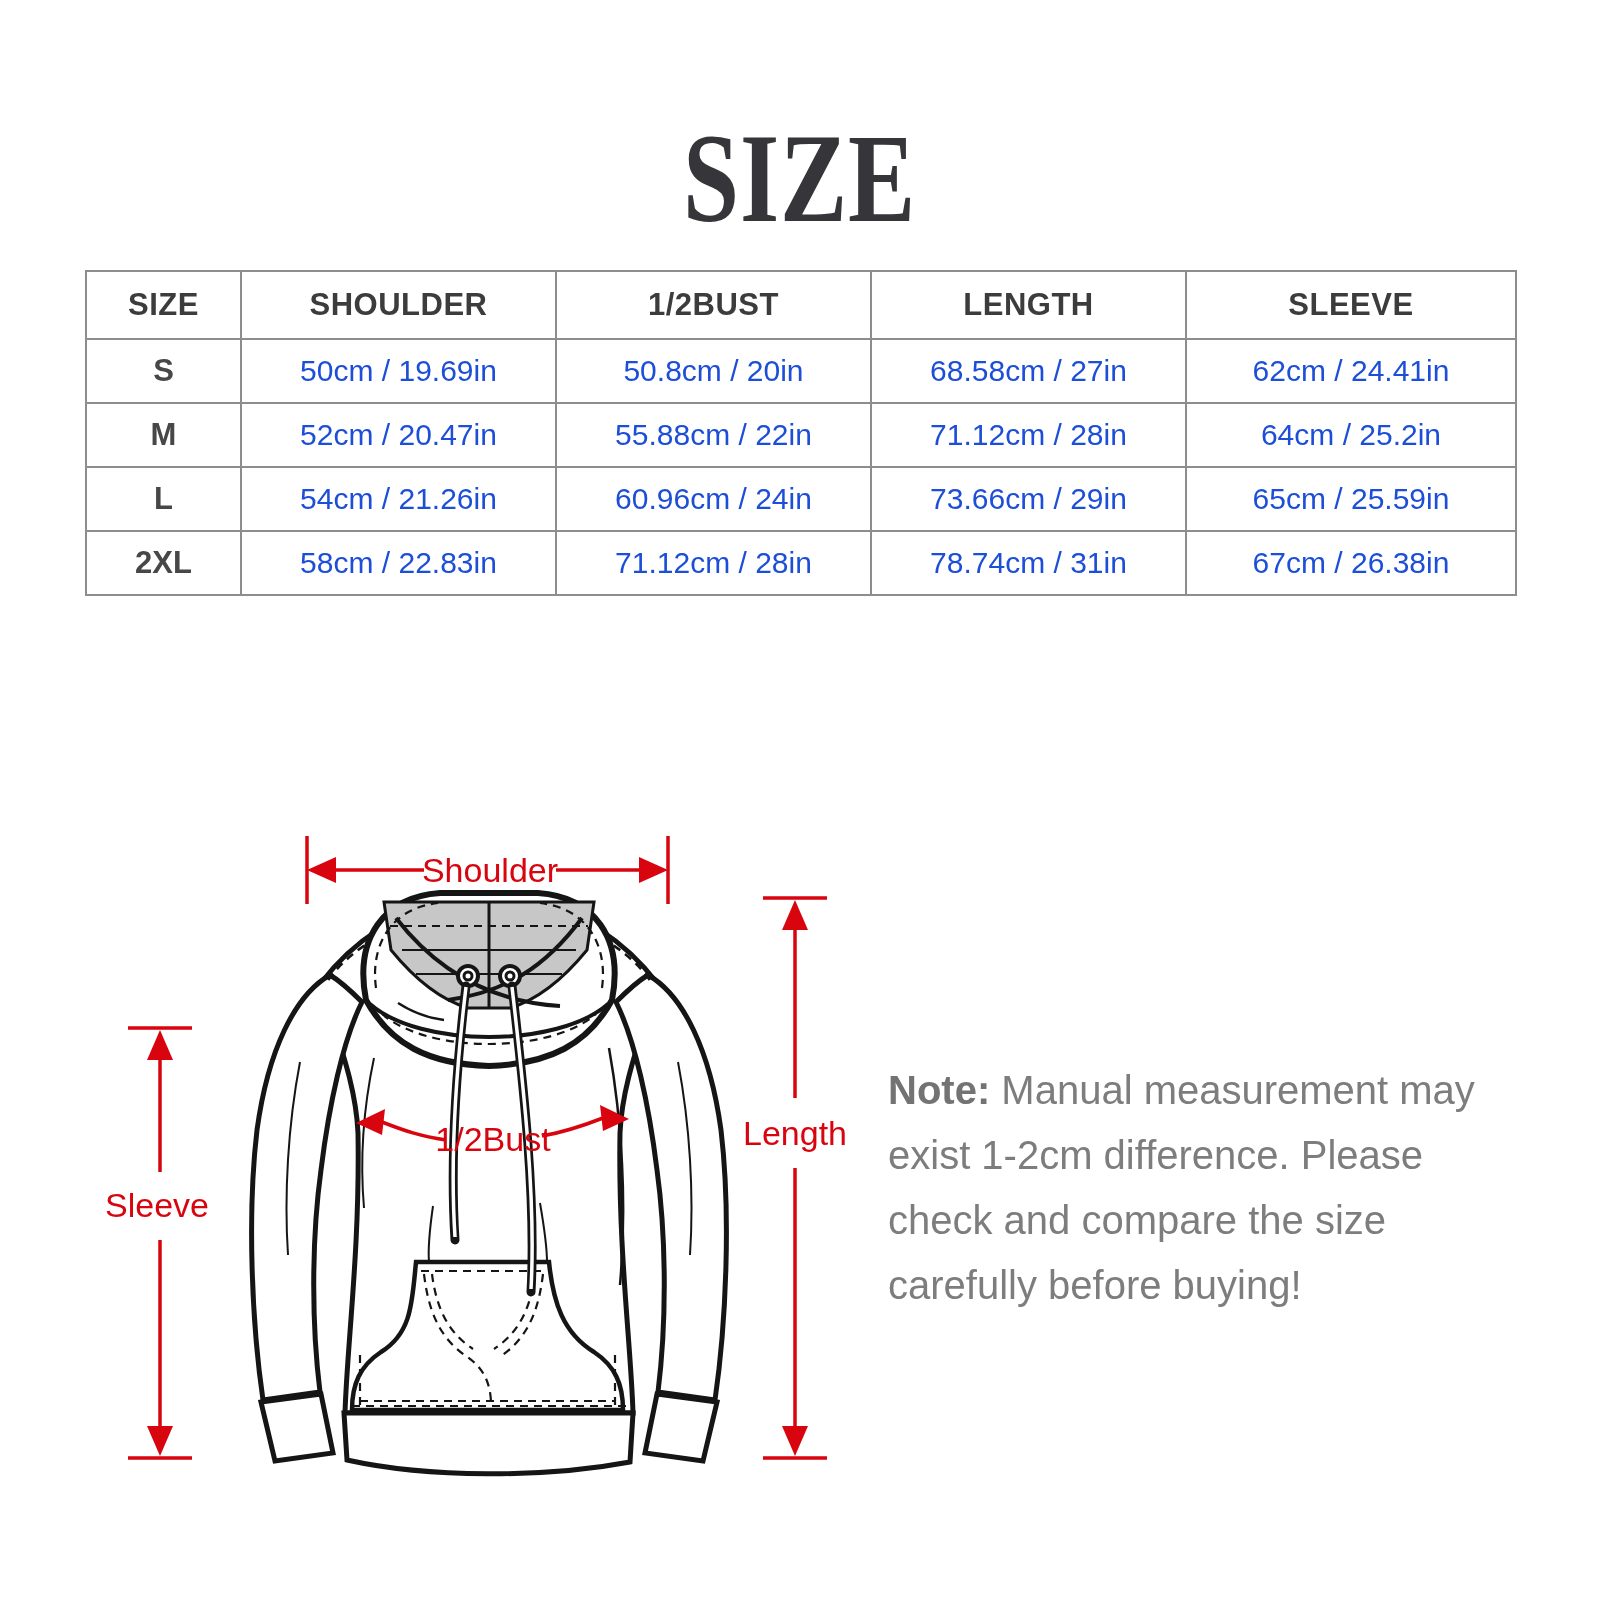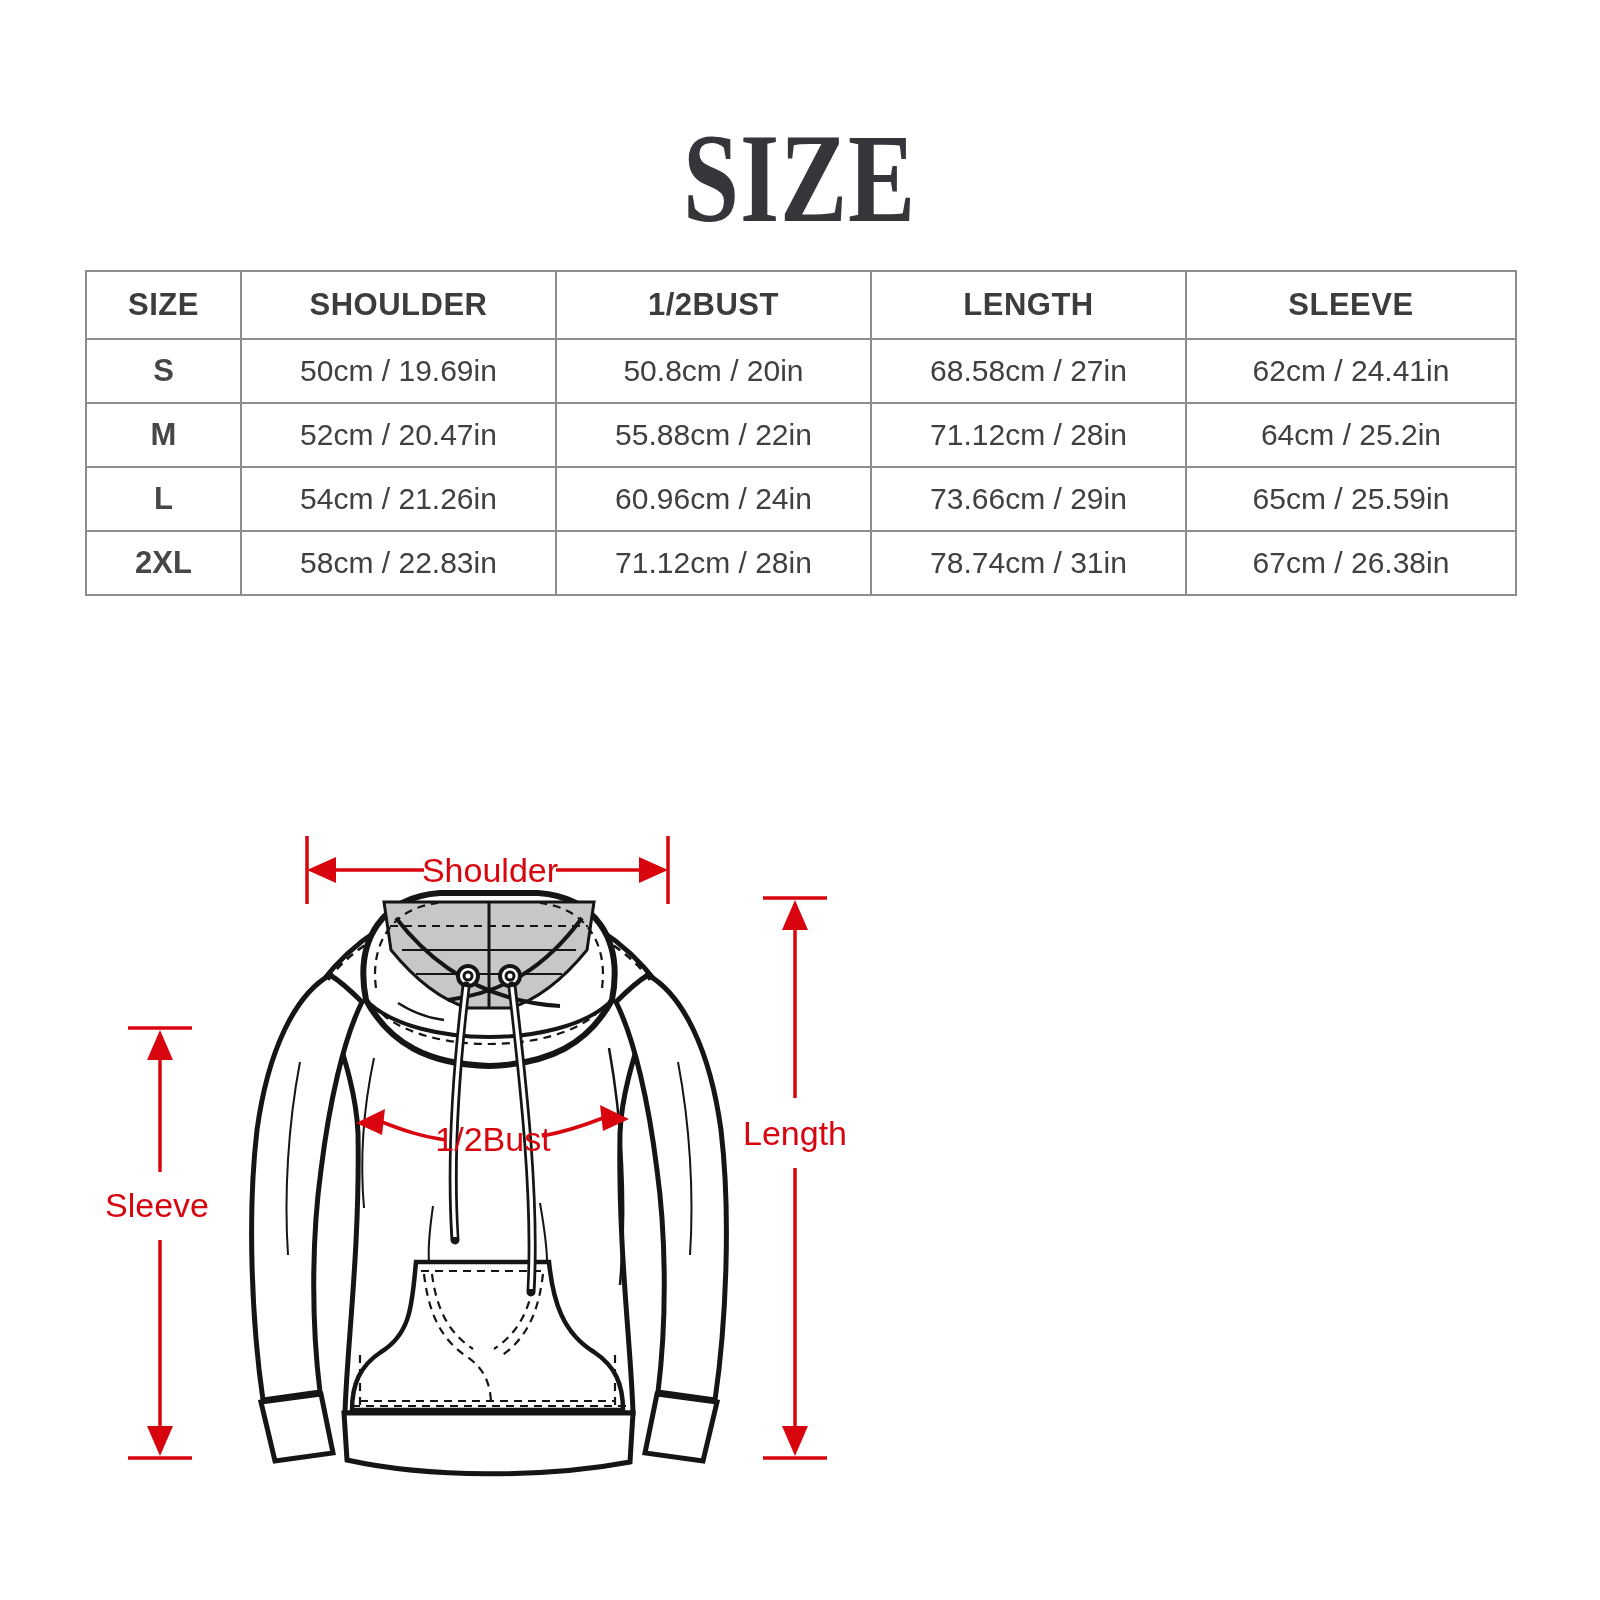--- a/index.html
+++ b/index.html
@@ -9,21 +9,21 @@
   #title-wrap{position:absolute;left:0;top:116px;width:1600px;text-align:center;}
   #page-title{display:inline-block;font-family:"Liberation Serif",serif;font-weight:bold;
               font-size:126px;line-height:1;color:#35353a;transform:scaleX(0.80);
               transform-origin:center;letter-spacing:1px;margin:0;}
   
   #size-table{position:absolute;left:85px;top:270px;width:1430px;border-collapse:collapse;
               table-layout:fixed;}
   #size-table th,#size-table td{border:2px solid #8d8d8d;text-align:center;vertical-align:middle;
               padding:0;background:#ffffff;}
   #size-table th{height:66px;font-size:31px;font-weight:bold;color:#3c3c3c;letter-spacing:0.5px;}
-  #size-table td{height:62px;font-size:30px;color:#404040;}
+  #size-table td{height:62px;font-size:30px;color:#1d4ed8;}
   #size-table td.szcol{font-weight:bold;color:#474747;font-size:31px;}
   
   #note-block{position:absolute;left:888px;top:1058px;width:608px;font-size:40px;
               line-height:65px;color:#7d7d7d;}
   #note-block .note-prefix{font-weight:bold;color:#737373;}
   
   #diagram-svg{position:absolute;left:0;top:0;width:1600px;height:1600px;}
   .ln{stroke:#151515;fill:none;}
   .fillw{fill:#ffffff;stroke:#151515;}
   .dash{stroke:#151515;fill:none;stroke-dasharray:8 6;}
@@ -210,14 +210,17 @@
       <g>
         <path class="red" d="M 382,1122 C 405,1131 420,1136 446,1140"></path>
         <path class="red" d="M 603,1118 C 580,1127 565,1132 542,1136"></path>
         <polygon class="redfill" points="356,1123 385,1109 382,1135"></polygon>
         <polygon class="redfill" points="629,1119 600,1105 603,1131"></polygon>
         <text class="redlabel" x="493" y="1151" text-anchor="middle">1/2Bust</text>
       </g>
     </g>
   </svg>
 
+  <div id="note-block">
+    <span class="note-prefix">Note:</span><span> Manual measurement may exist 1-2cm difference. Please check and compare the size carefully before buying!</span>
+  </div>
 
 </div>
 
 </body></html>

